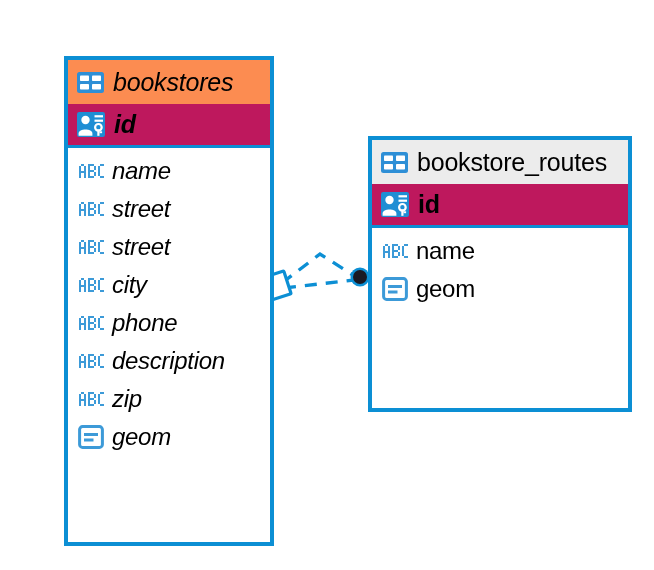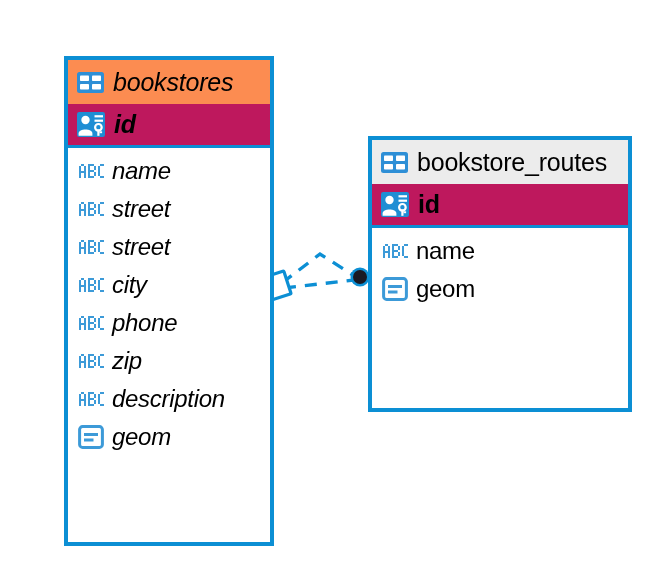--- a/index.html
+++ b/index.html
@@ -300,44 +300,44 @@
                 <rect x="16" y="2" width="2" height="4"></rect>
                 <rect x="12" y="6" width="4" height="2"></rect>
                 <rect x="16" y="8" width="2" height="4"></rect>
                 <rect x="12" y="12" width="4" height="2"></rect>
               <rect x="22" y="0" width="4" height="2"></rect>
                 <rect x="20" y="2" width="2" height="10"></rect>
                 <rect x="22" y="12" width="4" height="2"></rect>
             </g>
           </svg>
         </span>
+        <span class="field-label">description</span>
+      </div>
+
+      <div class="field-row">
+        <span class="icon icon-abc">
+          <svg viewBox="0 0 26 14" width="26" height="14" xmlns="http://www.w3.org/2000/svg" shape-rendering="crispEdges">
+            <g fill="#3c9ad8">
+              <rect x="1" y="2" width="2" height="12"></rect>
+                <rect x="3" y="0" width="3" height="2"></rect>
+                <rect x="6" y="2" width="2" height="12"></rect>
+                <rect x="3" y="7" width="3" height="2"></rect>
+              <rect x="10" y="0" width="2" height="14"></rect>
+                <rect x="12" y="0" width="4" height="2"></rect>
+                <rect x="16" y="2" width="2" height="4"></rect>
+                <rect x="12" y="6" width="4" height="2"></rect>
+                <rect x="16" y="8" width="2" height="4"></rect>
+                <rect x="12" y="12" width="4" height="2"></rect>
+              <rect x="22" y="0" width="4" height="2"></rect>
+                <rect x="20" y="2" width="2" height="10"></rect>
+                <rect x="22" y="12" width="4" height="2"></rect>
+            </g>
+          </svg>
+        </span>
         <span class="field-label">zip</span>
-      </div>
-
-      <div class="field-row">
-        <span class="icon icon-abc">
-          <svg viewBox="0 0 26 14" width="26" height="14" xmlns="http://www.w3.org/2000/svg" shape-rendering="crispEdges">
-            <g fill="#3c9ad8">
-              <rect x="1" y="2" width="2" height="12"></rect>
-                <rect x="3" y="0" width="3" height="2"></rect>
-                <rect x="6" y="2" width="2" height="12"></rect>
-                <rect x="3" y="7" width="3" height="2"></rect>
-              <rect x="10" y="0" width="2" height="14"></rect>
-                <rect x="12" y="0" width="4" height="2"></rect>
-                <rect x="16" y="2" width="2" height="4"></rect>
-                <rect x="12" y="6" width="4" height="2"></rect>
-                <rect x="16" y="8" width="2" height="4"></rect>
-                <rect x="12" y="12" width="4" height="2"></rect>
-              <rect x="22" y="0" width="4" height="2"></rect>
-                <rect x="20" y="2" width="2" height="10"></rect>
-                <rect x="22" y="12" width="4" height="2"></rect>
-            </g>
-          </svg>
-        </span>
-        <span class="field-label">description</span>
       </div>
 
       <div class="field-row">
         <span class="icon icon-geom">
           <svg viewBox="0 0 26 24" width="26" height="24" xmlns="http://www.w3.org/2000/svg">
             <rect x="1.6" y="1.6" width="22.8" height="20.8" rx="3" fill="#ffffff" stroke="#3c9ad8" stroke-width="3"></rect>
             <rect x="6" y="8" width="14" height="3" fill="#3c9ad8"></rect>
             <rect x="6" y="13.5" width="9.5" height="3" fill="#3c9ad8"></rect>
           </svg>
         </span>

